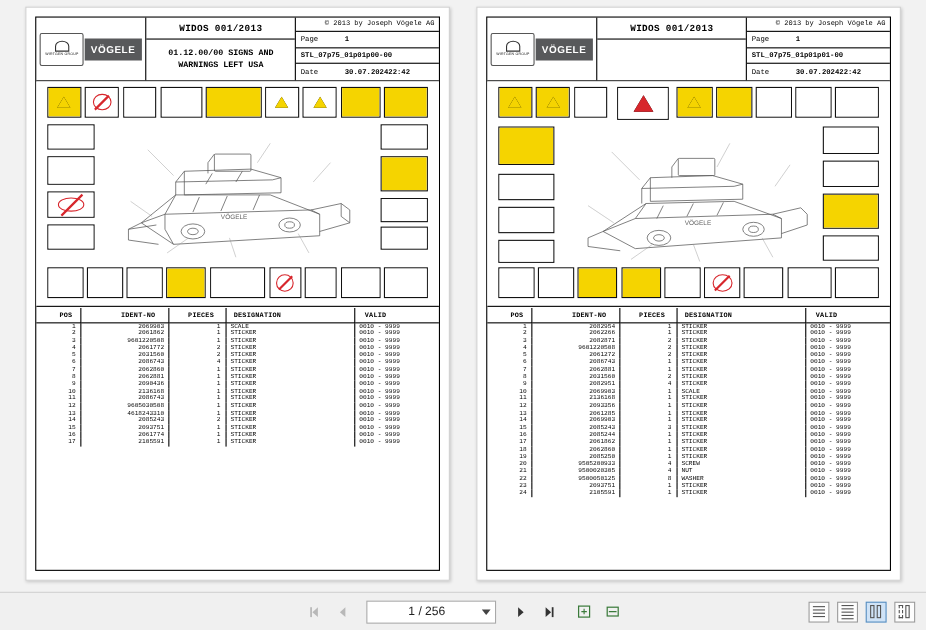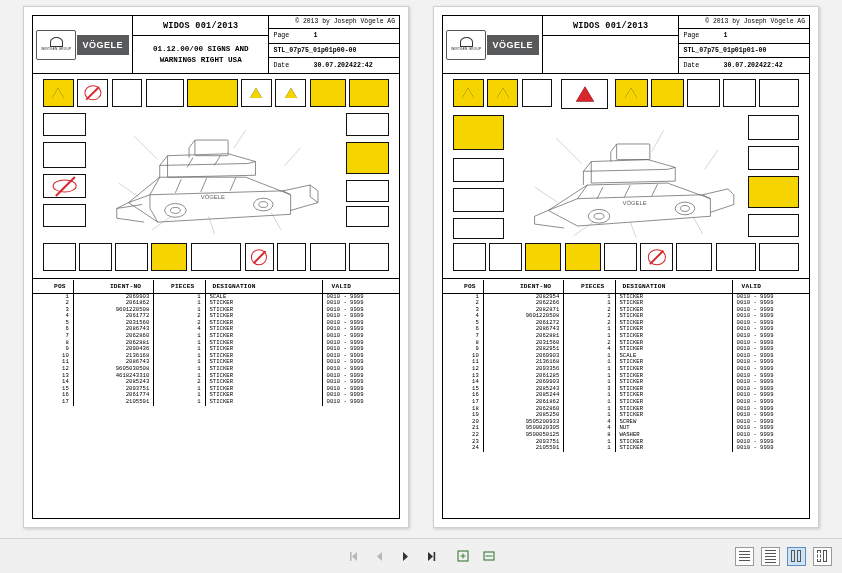--- a/index.html
+++ b/index.html
@@ -186,21 +186,21 @@
             <div class="wirtgen-logo">
               <div class="wirtgen-mark"></div>
               <span>WIRTGEN GROUP</span>
             </div>
             <div class="voegele-logo">VÖGELE</div>
           </div>
           <div class="tb-mid">
             <div class="tb-mid-top">WIDOS 001/2013</div>
             <div class="tb-mid-bot">
               <span>01.12.00/00 SIGNS AND</span>
-              <span>WARNINGS RIGHT USA</span>
+              <span>WARNINGS LEFT USA</span>
             </div>
           </div>
           <div class="tb-right">
             <div class="tb-copy">© 2013 by Joseph Vögele AG</div>
             <div class="tb-row">
               <div class="tb-k">Page</div>
               <div class="tb-v">1</div>
             </div>
             <div class="tb-row">
               <div class="tb-v" style="padding-left:4px">STL_07p75_01p01p00-00</div>
@@ -825,20 +825,24 @@
         <svg width="13" height="13" viewBox="0 0 13 13">
             <path d="M10 2 L5 6.5 L10 11 Z" fill="#b8b8b8"></path>
             <rect x="3" y="2" width="1.6" height="9" fill="#b8b8b8"></rect>
           </svg>
       </div>
       <div class="tbtn disabled">
         <svg width="13" height="13" viewBox="0 0 13 13">
             <path d="M9 2 L4 6.5 L9 11 Z" fill="#b8b8b8"></path>
           </svg>
       </div>
+      <div class="page-box">
+        <span class="val">1 / 256</span>
+        <span class="caret"></span>
+      </div>
       <div class="tbtn">
         <svg width="13" height="13" viewBox="0 0 13 13">
             <path d="M4 2 L9 6.5 L4 11 Z" fill="#333"></path>
           </svg>
       </div>
       <div class="tbtn">
         <svg width="13" height="13" viewBox="0 0 13 13">
             <path d="M3 2 L8 6.5 L3 11 Z" fill="#333"></path>
             <rect x="8.6" y="2" width="1.6" height="9" fill="#333"></rect>
           </svg>

